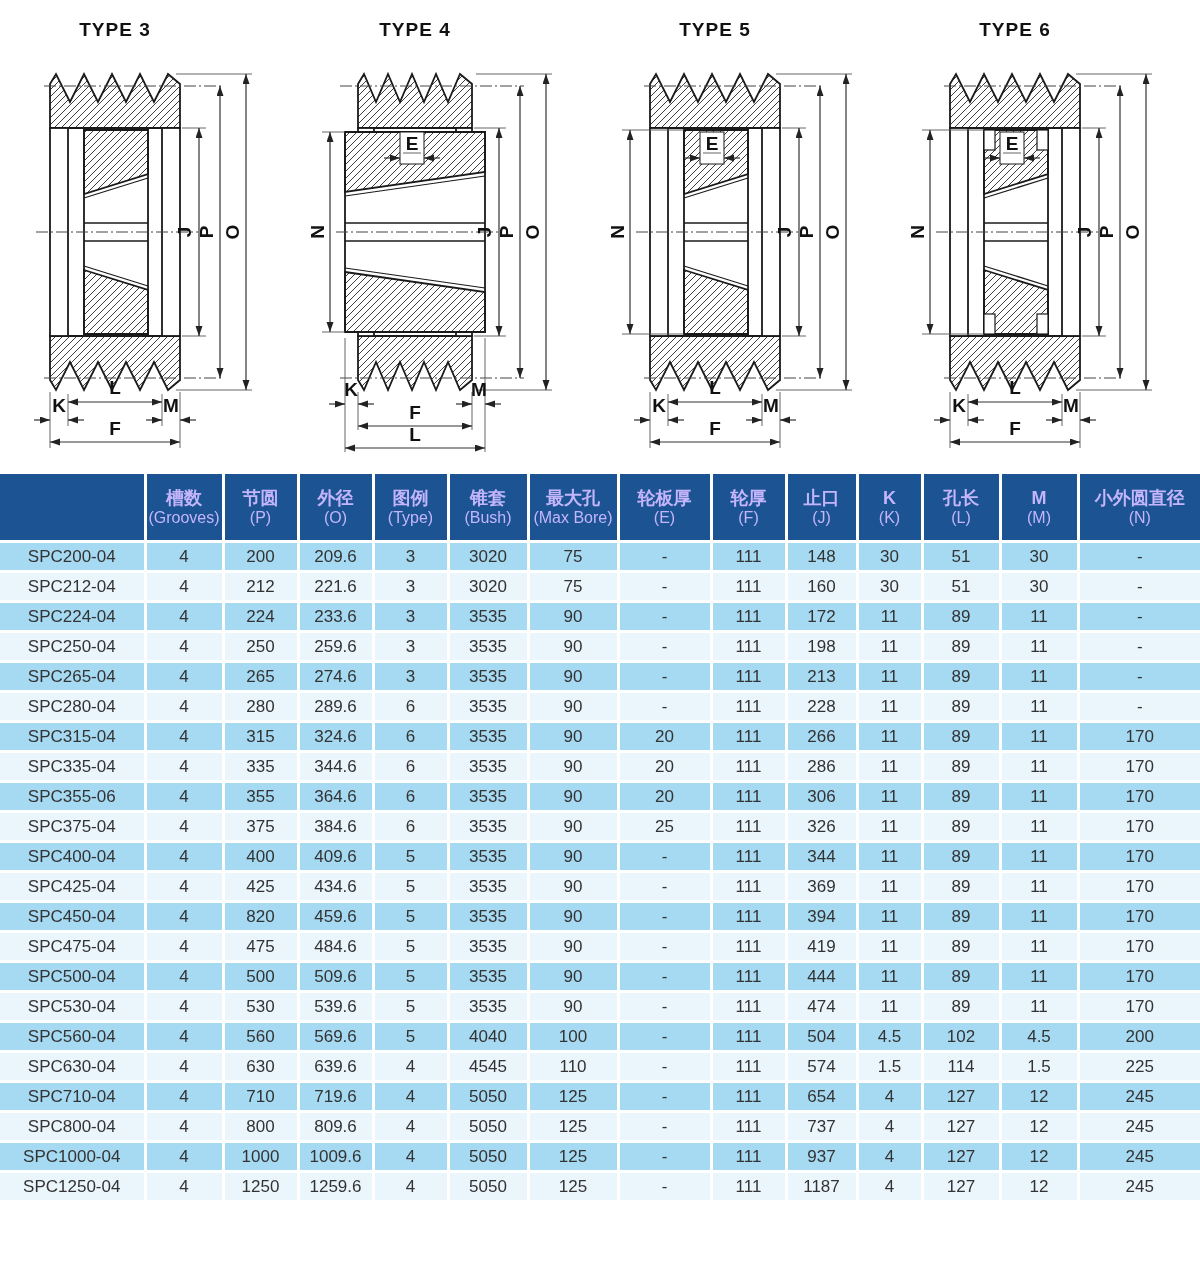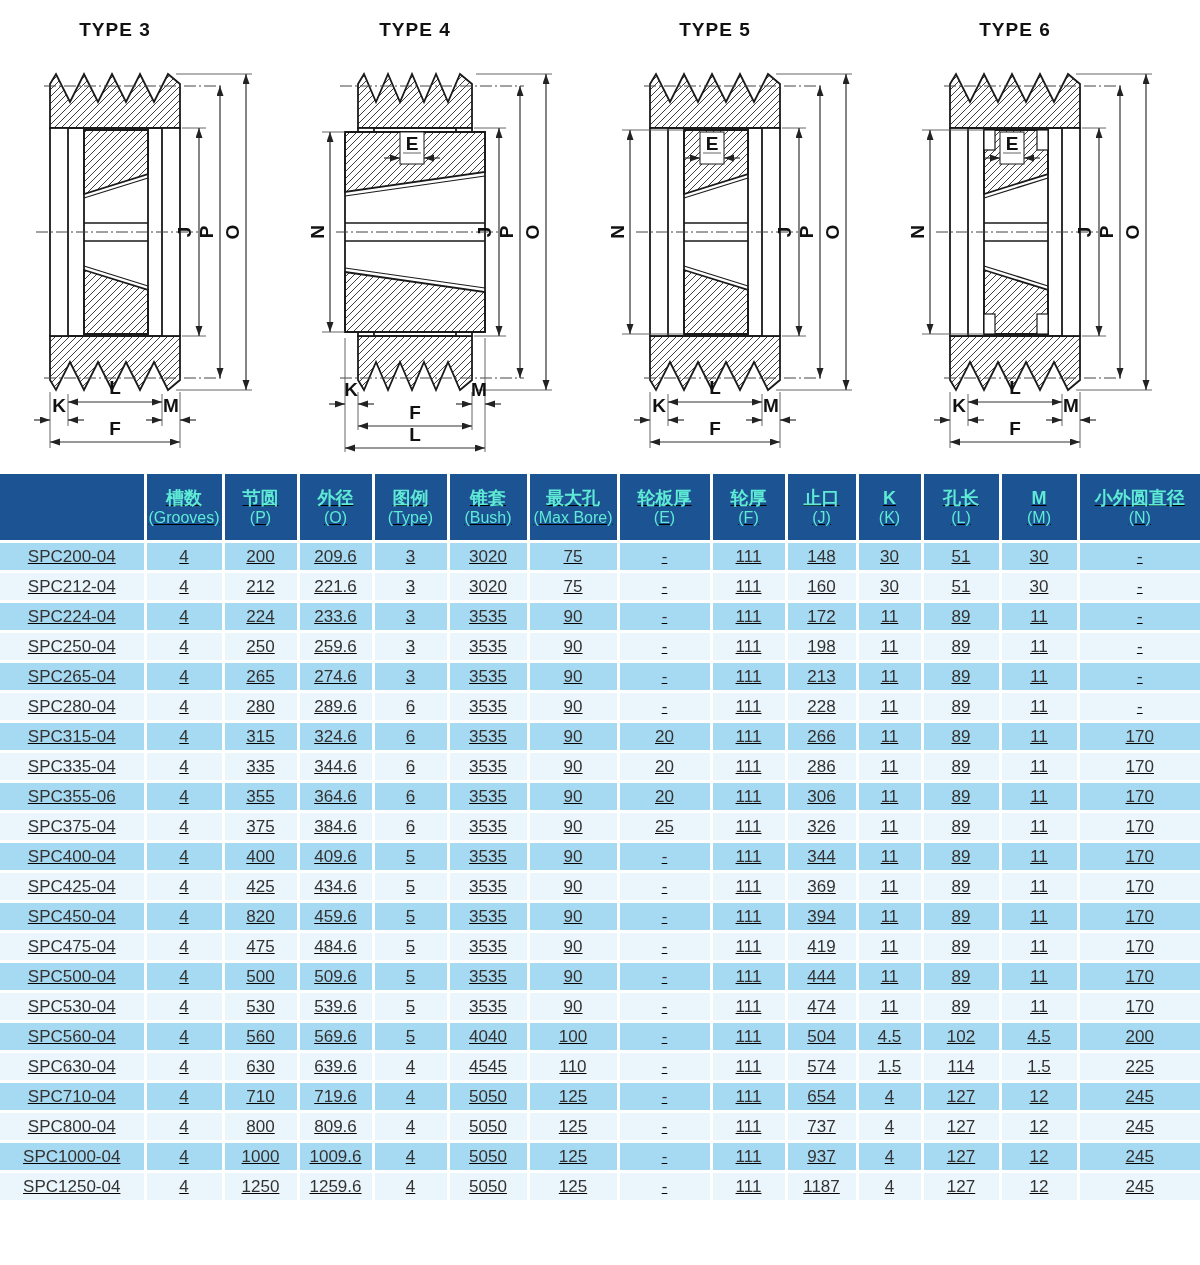--- a/index.html
+++ b/index.html
@@ -1,32 +1,32 @@
 <!DOCTYPE html>
 <html><head>
 <meta charset="utf-8">
 <style>
   html,body { margin:0; padding:0; background:#fff; }
-  .sheet { width:1200px; background:#fff; font-family:"Liberation Sans","DejaVu Sans",sans-serif;text-decoration:underline; }
+  .sheet { width:1200px; background:#fff; font-family:"Liberation Sans","DejaVu Sans",sans-serif; }
   .drawings { display:flex; flex-direction:row; width:1200px; height:474px; background:#fff; }
   .drawing { width:300px; height:474px; display:block; }
   
   .dtitle   { font:700 19px "Liberation Sans","DejaVu Sans",sans-serif; fill:#111; letter-spacing:1px; }
   .dimlabel { font:600 19px "Liberation Sans","DejaVu Sans",sans-serif; fill:#111; }
   .outline  { fill:#fff; stroke:#1a1a1a; stroke-width:1.8; }
   .hatched  { stroke:#1a1a1a; stroke-width:1.8; }
   .thin     { stroke:#1a1a1a; stroke-width:1.2; }
   .thin2    { stroke:#1a1a1a; stroke-width:1.6; }
   .dim      { stroke:#333; stroke-width:1.2; fill:none; }
   .ext      { stroke:#555; stroke-width:0.9; }
   .cline    { stroke:#444; stroke-width:1; stroke-dasharray:12 3 2 3; }
   
   table.spec { width:1200px; border-collapse:collapse; table-layout:fixed; }
   table.spec thead th {
-    background:#1c5392; color:#5eead4; text-align:center; vertical-align:middle;
+    background:#1c5392; color:#c4b5fd; text-align:center; vertical-align:middle;
     height:60px; padding:2px 0 4px 0;
     border-right:3px solid #fff; border-bottom:3px solid #fff;
   }
   table.spec thead th:last-child { border-right:none; }
   .cn { font-size:18px; font-weight:700; line-height:23px; }
   .en { font-size:16px; font-weight:400; line-height:16px; }
   table.spec tbody td {
     height:27px; padding:0; text-align:center; vertical-align:middle;
     font-size:17px; color:#333;
     border-right:3px solid #fff; border-bottom:3px solid #fff;

